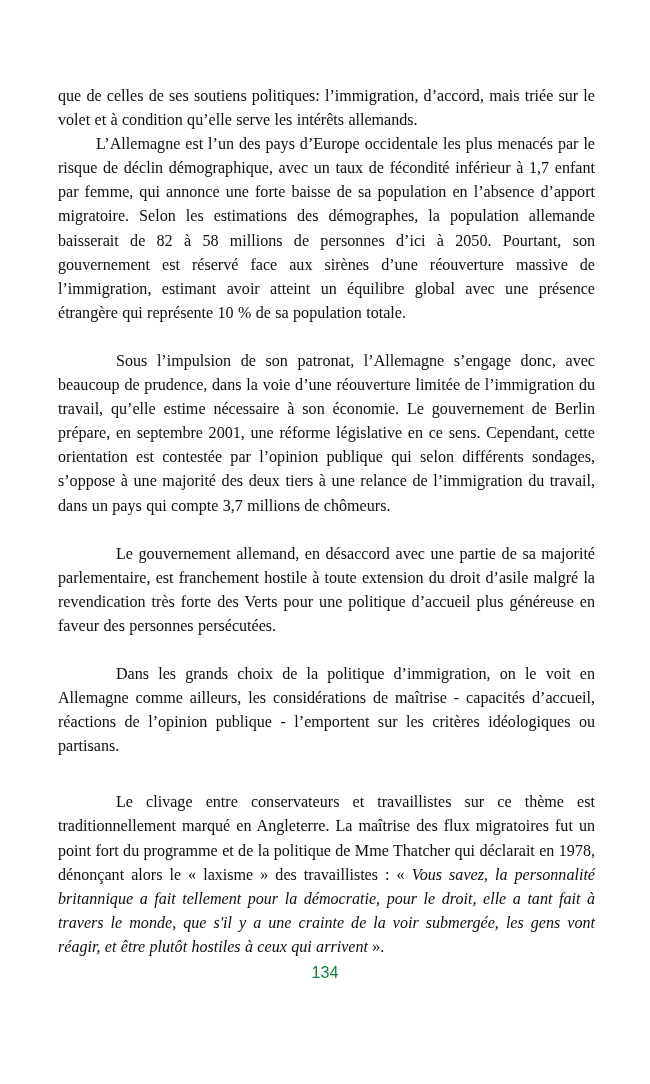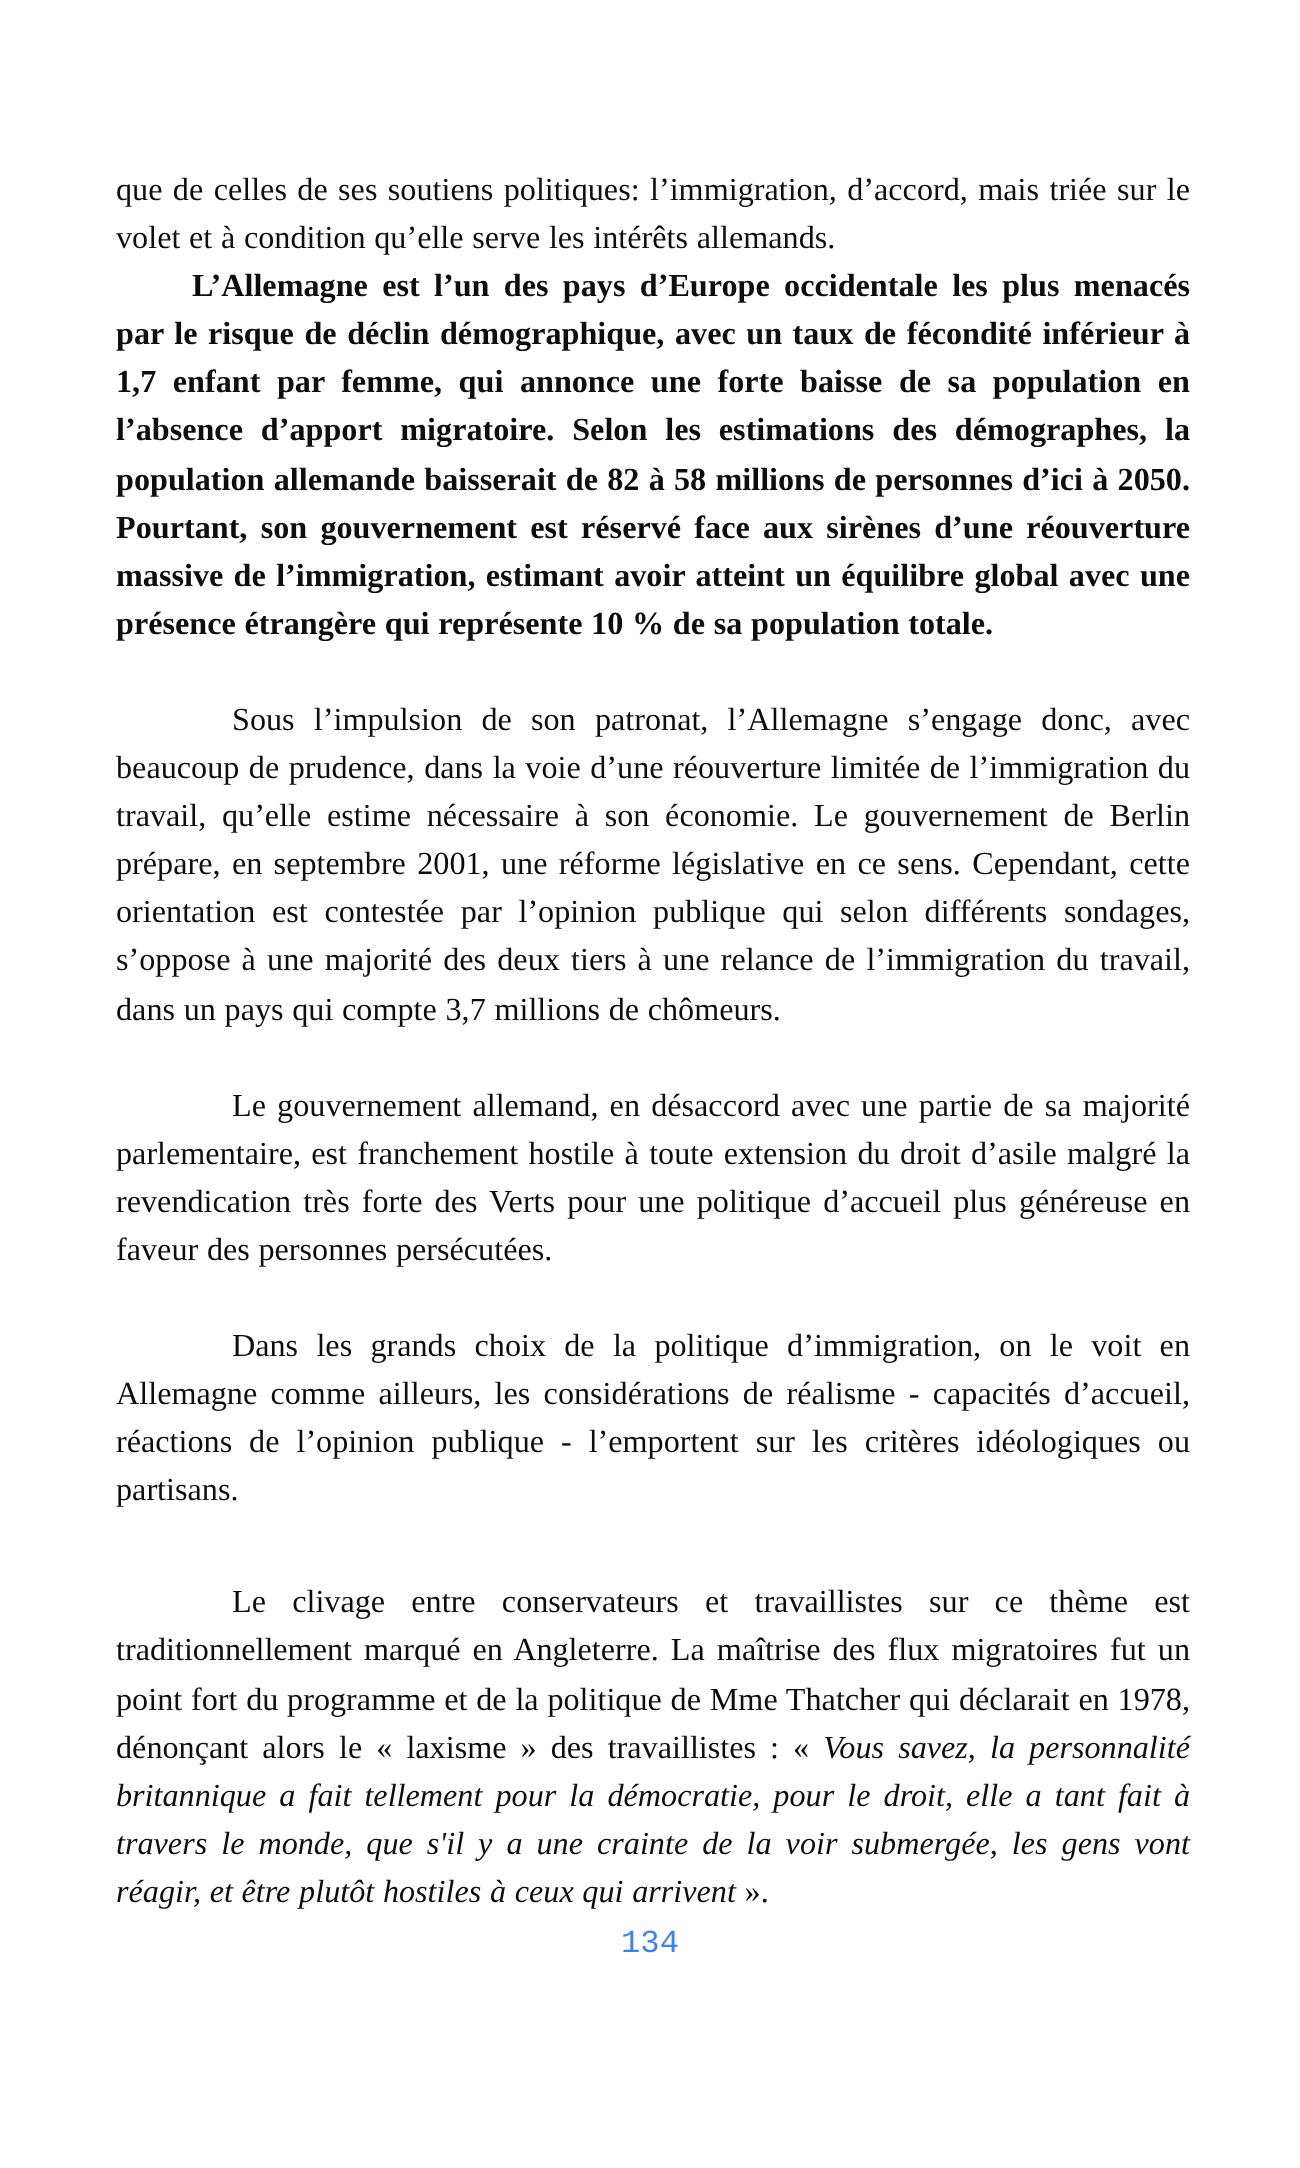--- a/index.html
+++ b/index.html
@@ -34,60 +34,60 @@
     text-justify: inter-word;
     -webkit-hyphens: none;
     hyphens: none;
     word-spacing: 0.02em;
   }
 
   
   p.cont { text-indent: 0; }
 
   
-  p.indent-sm { text-indent: 38px; font-weight: bold; }
+  p.indent-sm { text-indent: 38px; }
 
   
   p.indent-lg { text-indent: 58px; margin-top: 24px; }
 
   
   p.gap-before { margin-top: 32px; }
 
   .quote-italic {
     font-style: italic;
   }
 
   .folio {
     position: absolute;
     left: 0;
     top: 962px;
     width: 650px;
     text-align: center;
     font-size: 16.1px;
     line-height: 20px;
-    font-family: Liberation Mono, monospace;
-    color: #3b82f6;
+    font-family: Liberation Sans, sans-serif;
+    color: #15803d;
   }
 </style>
 </head>
 <body>
 
 <div class="page">
 
   <div class="text-column">
 
     <p class="para cont">que de celles de ses soutiens politiques: l’immigration, d’accord, mais triée sur le volet et à condition qu’elle serve les intérêts allemands.</p>
 
     <p class="para indent-sm">L’Allemagne est l’un des pays d’Europe occidentale les plus menacés par le risque de déclin démographique, avec un taux de fécondité inférieur à 1,7 enfant par femme, qui annonce une forte baisse de sa population en l’absence d’apport migratoire. Selon les estimations des démographes, la population allemande baisserait de 82 à 58 millions de personnes d’ici à 2050. Pourtant, son gouvernement est réservé face aux sirènes d’une réouverture massive de l’immigration, estimant avoir atteint un équilibre global avec une présence étrangère qui représente 10 % de sa population totale.</p>
 
     <p class="para indent-lg">Sous l’impulsion de son patronat, l’Allemagne s’engage donc, avec beaucoup de prudence, dans la voie d’une réouverture limitée de l’immigration du travail, qu’elle estime nécessaire à son économie. Le gouvernement de Berlin prépare, en septembre 2001, une réforme législative en ce sens. Cependant, cette orientation est contestée par l’opinion publique qui selon différents sondages, s’oppose à une majorité des deux tiers à une relance de l’immigration du travail, dans un pays qui compte 3,7 millions de chômeurs.</p>
 
     <p class="para indent-lg">Le gouvernement allemand, en désaccord avec une partie de sa majorité parlementaire, est franchement hostile à toute extension du droit d’asile malgré la revendication très forte des Verts pour une politique d’accueil plus généreuse en faveur des personnes persécutées.</p>
 
-    <p class="para indent-lg">Dans les grands choix de la politique d’immigration, on le voit en Allemagne comme ailleurs, les considérations de réalisme - capacités d’accueil, réactions de l’opinion publique - l’emportent sur les critères idéologiques ou partisans.</p>
+    <p class="para indent-lg">Dans les grands choix de la politique d’immigration, on le voit en Allemagne comme ailleurs, les considérations de maîtrise - capacités d’accueil, réactions de l’opinion publique - l’emportent sur les critères idéologiques ou partisans.</p>
 
     <p class="para indent-lg gap-before"><span>Le clivage entre conservateurs et travaillistes sur ce thème est traditionnellement marqué en Angleterre. La maîtrise des flux migratoires fut un point fort du programme et de la politique de Mme Thatcher qui déclarait en 1978, dénonçant alors le « laxisme » des travaillistes : « </span><span class="quote-italic">Vous savez, la personnalité britannique a fait tellement pour la démocratie, pour le droit, elle a tant fait à travers le monde, que s'il y a une crainte de la voir submergée, les gens vont réagir, et être plutôt hostiles à ceux qui arrivent</span><span> ».</span></p>
 
   </div>
 
   <div class="folio">134</div>
 
 </div>
 
 </body></html>

